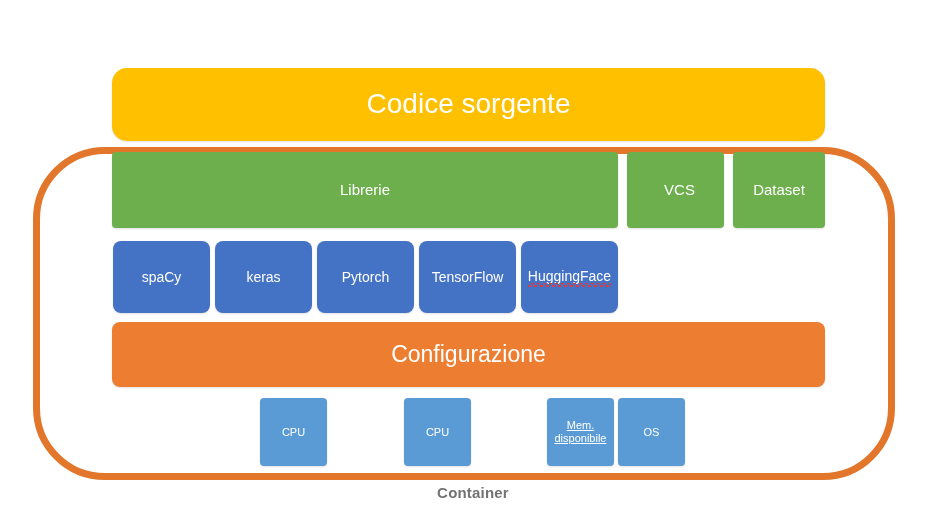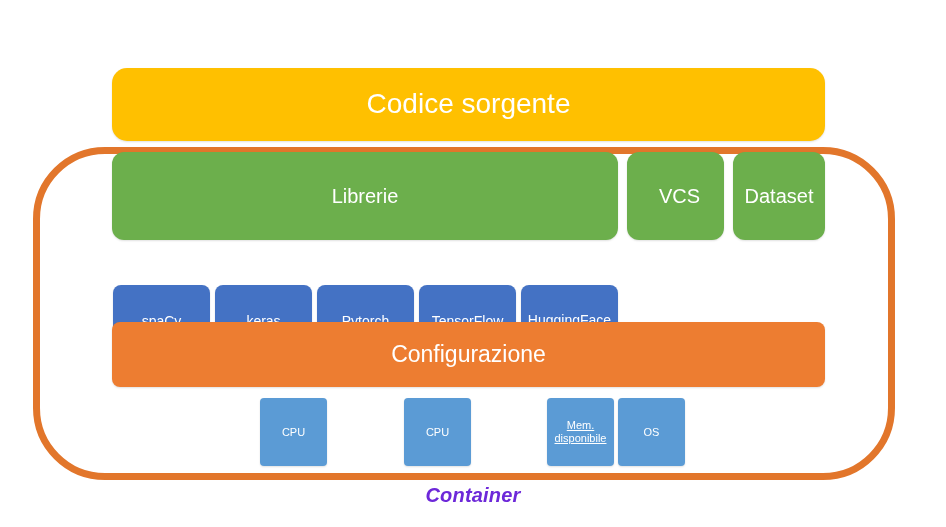--- a/index.html
+++ b/index.html
@@ -34,25 +34,24 @@
     box-sizing: border-box;
     background: transparent;
   }
 
   .container-caption {
     position: absolute;
     left: 0;
     top: 484px;
     width: 946px;
     text-align: center;
-    font-size: 20px;
+    font-size: 15px;
     font-weight: 700;
-    color: #6d28d9;
+    color: #737373;
     letter-spacing: 0.2px;
-    font-style: italic;
   }
 
   
   .blk {
     position: absolute;
     box-sizing: border-box;
     display: flex;
     align-items: center;
     justify-content: center;
     text-align: center;
@@ -70,40 +69,39 @@
     height: 73px;
     background: #FFC000;
     font-size: 28px;
     font-weight: 400;
     border-radius: 15px;
   }
 
   
   .green {
     background: #6CAF4C;
-    font-size: 20px;
+    font-size: 15px;
     font-weight: 400;
     top: 152px;
-    height: 88px;
-    border-radius: 12px;
+    height: 76px;
+    border-radius: 4px;
   }
   .green-librerie { left: 112px; width: 506px; }
   .green-vcs      { left: 627px; width: 97px; padding-left: 8px; }
   .green-dataset  { left: 733px; width: 92px; }
 
   
   .blue {
     background: #4472C4;
     font-size: 14px;
     font-weight: 400;
     top: 241px;
     height: 72px;
     width: 97px;
     border-radius: 8px;
-    margin-top: 44px;
   }
   .blue-1 { left: 113px; }
   .blue-2 { left: 215px; }
   .blue-3 { left: 317px; }
   .blue-4 { left: 419px; }
   .blue-5 { left: 521px; }
 
   
   .spell {
     position: relative;

